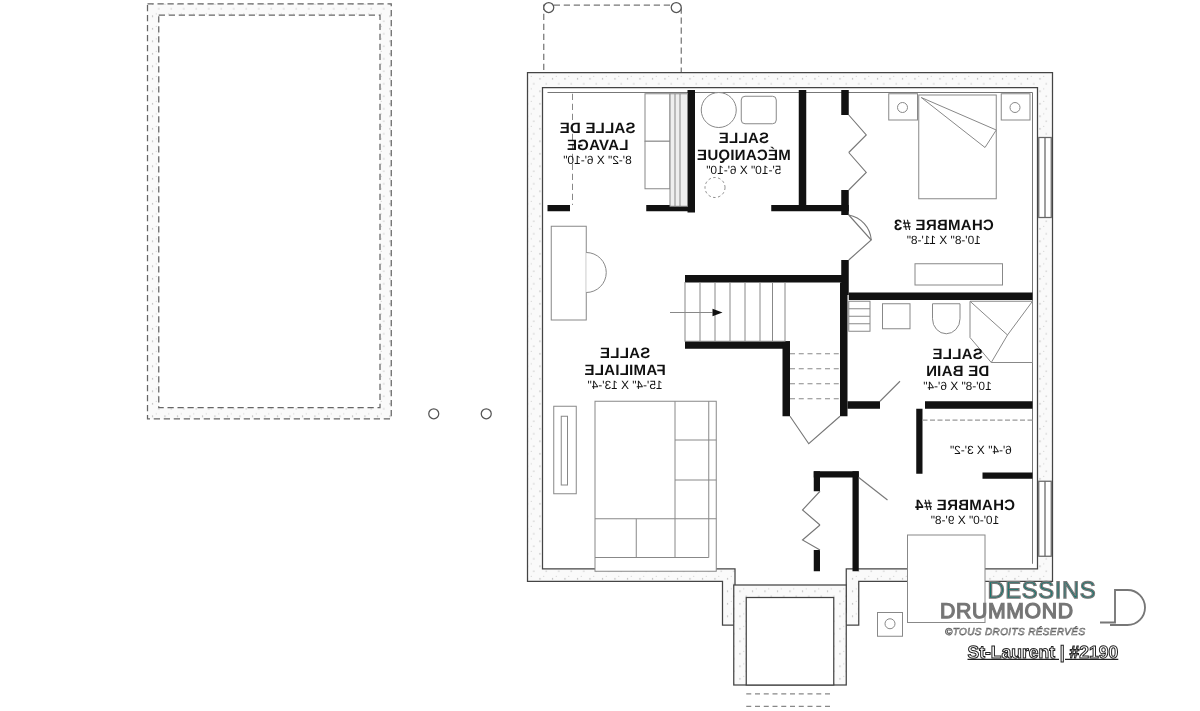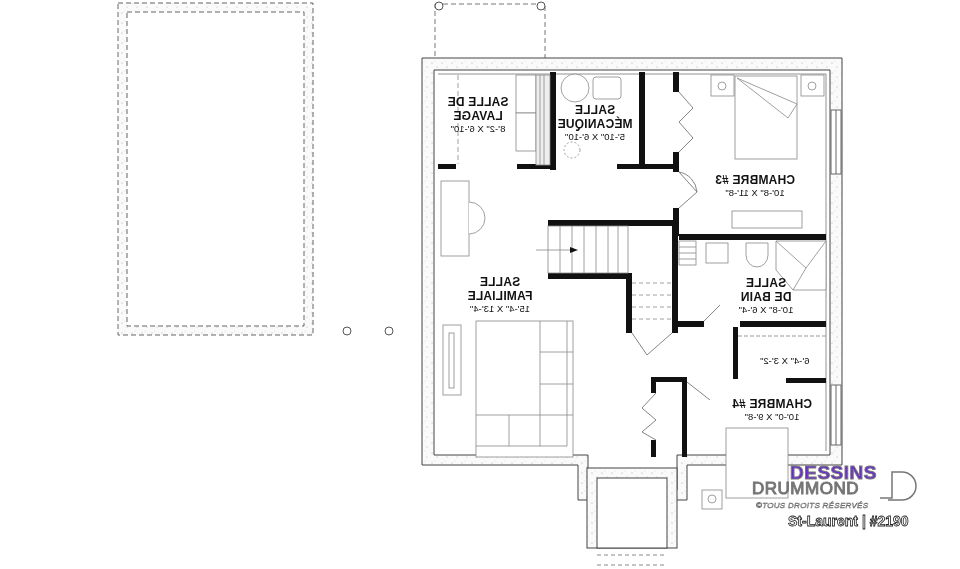--- a/index.html
+++ b/index.html
@@ -3,24 +3,24 @@
 <meta charset="utf-8">
 <style>
   html, body { margin:0; padding:0; background:#ffffff; }
   body { width:960px; height:569px; position:relative; overflow:hidden; font-family:"Liberation Sans", sans-serif; }
   #plan { position:absolute; left:0; top:0; width:960px; height:569px; }
   .room-label { position:absolute; text-align:center; color:#111; transform:scaleX(-1); line-height:1.15; }
   .room-label .name { font-weight:bold; font-size:12px; letter-spacing:0.2px; }
   .room-label .dims { font-size:9.5px; }
   .closet-dims { position:absolute; font-size:9.5px; color:#111; transform:scaleX(-1); }
   .watermark { position:absolute; left:752px; top:462px; width:170px; height:80px; }
-  .wm-line1 { position:absolute; left:38px; top:0; font-size:19px; color:#6d28d9; -webkit-text-stroke:1px #777; letter-spacing:0.5px;font-weight:bold; }
+  .wm-line1 { position:absolute; left:38px; top:0; font-size:19px; color:#0f766e; -webkit-text-stroke:1px #777; letter-spacing:0.5px; }
   .wm-line2 { position:absolute; left:0; top:17px; font-size:17px; color:#737373; -webkit-text-stroke:1px #777; letter-spacing:0.5px; }
   .wm-copy { position:absolute; left:4px; top:39px; font-size:8px; color:#fff; -webkit-text-stroke:0.5px #666; letter-spacing:0.3px;font-style:italic; }
-  .wm-model { position:absolute; left:36px; top:51px; font-size:14px; font-weight:bold; color:#fff; -webkit-text-stroke:0.8px #222; }
+  .wm-model { position:absolute; left:22px; top:51px; font-size:14px; font-weight:bold; color:#fff;text-decoration:underline; -webkit-text-stroke:0.8px #222; }
   .wm-logo { position:absolute; left:126px; top:4px; }
 </style>
 </head>
 <body>
 
 <svg id="plan" viewBox="0 0 960 569" xmlns="http://www.w3.org/2000/svg">
   <defs>
     <pattern id="speckle" width="10" height="10" patternUnits="userSpaceOnUse">
       <rect width="10" height="10" fill="#fafafa"></rect>
       <circle cx="2" cy="3" r="0.5" fill="#999"></circle>

